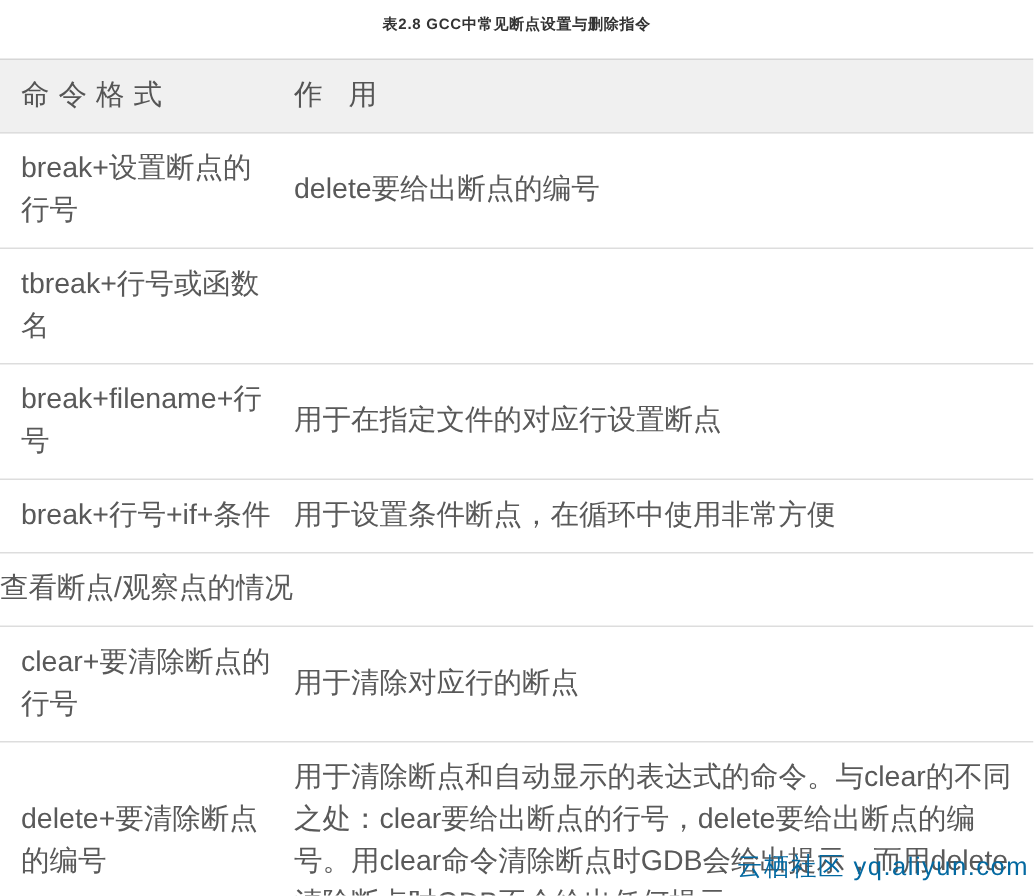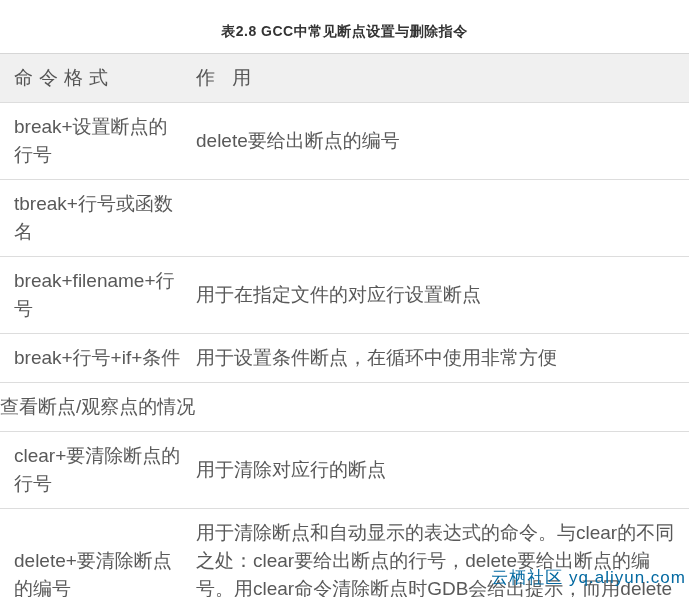--- a/index.html
+++ b/index.html
@@ -9,25 +9,25 @@
   }
   body {
     width: 689px;
     height: 597px;
     position: relative;
     overflow: hidden;
     font-family: "Liberation Sans", "DejaVu Sans", sans-serif;
   }
   .page-title {
     text-align: center;
-    font-size: 14px;
+    font-size: 10px;
     font-weight: bold;
     color: #333333;
     letter-spacing: 0.5px;
-    padding-top: 23px;
+    padding-top: 9px;
     height: 17px;
   }
   .table {
     margin-top: 13px;
     border-top: 1px solid #d6d6d6;
     border-bottom: 1px solid #dddddd;
   }
   .row {
     display: flex;
     align-items: center;

